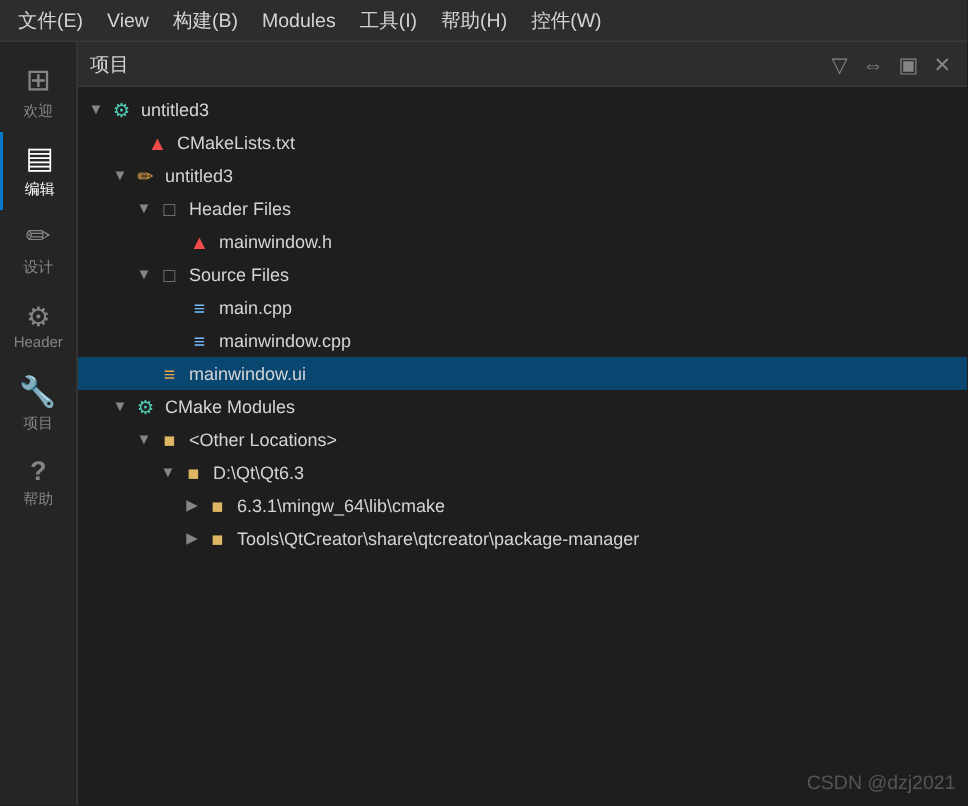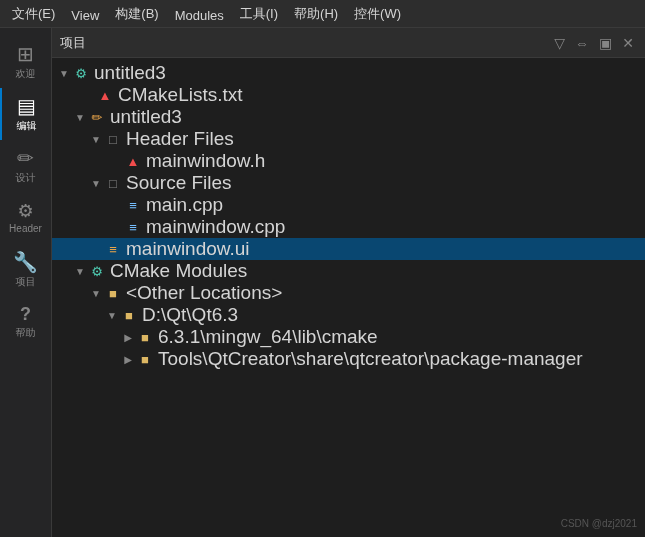--- a/index.html
+++ b/index.html
@@ -13,21 +13,21 @@
       overflow: hidden;
       display: flex;
       flex-direction: column;
     }
 
     
     .menu-bar {
       background: #2d2d2d;
       height: 28px;
       display: flex;
-      align-items: flex-end;
+      align-items: center;
       padding: 0 4px;
       border-bottom: 1px solid #3a3a3a;
       flex-shrink: 0;
     }
     .menu-item {
       padding: 4px 8px;
       color: #d4d4d4;
       cursor: pointer;
       font-size: 13px;
     }
@@ -155,38 +155,38 @@
       width: 18px;
       display: inline-flex;
       align-items: center;
       justify-content: center;
       margin-right: 4px;
       font-size: 13px;
       flex-shrink: 0;
     }
     .tree-label {
       color: #d4d4d4;
-      font-size: 19px;
+      font-size: 12px;
     }
 
     
     .icon-green { color: #4ec9b0; }
     .icon-blue { color: #75beff; }
     .icon-orange { color: #e8a44a; }
     .icon-yellow { color: #ddb763; }
     .icon-red { color: #f14c4c; }
     .icon-gray { color: #858585; }
 
     
     .watermark {
       position: absolute;
       bottom: 8px;
       right: 8px;
       color: #555;
-      font-size: 10px;
+      font-size: 13px;
     }
   </style>
 </head>
 <body>
 
 <div class="menu-bar">
   <div class="menu-item">文件(E)</div>
   <div class="menu-item">View</div>
   <div class="menu-item">构建(B)</div>
   <div class="menu-item">Modules</div>

